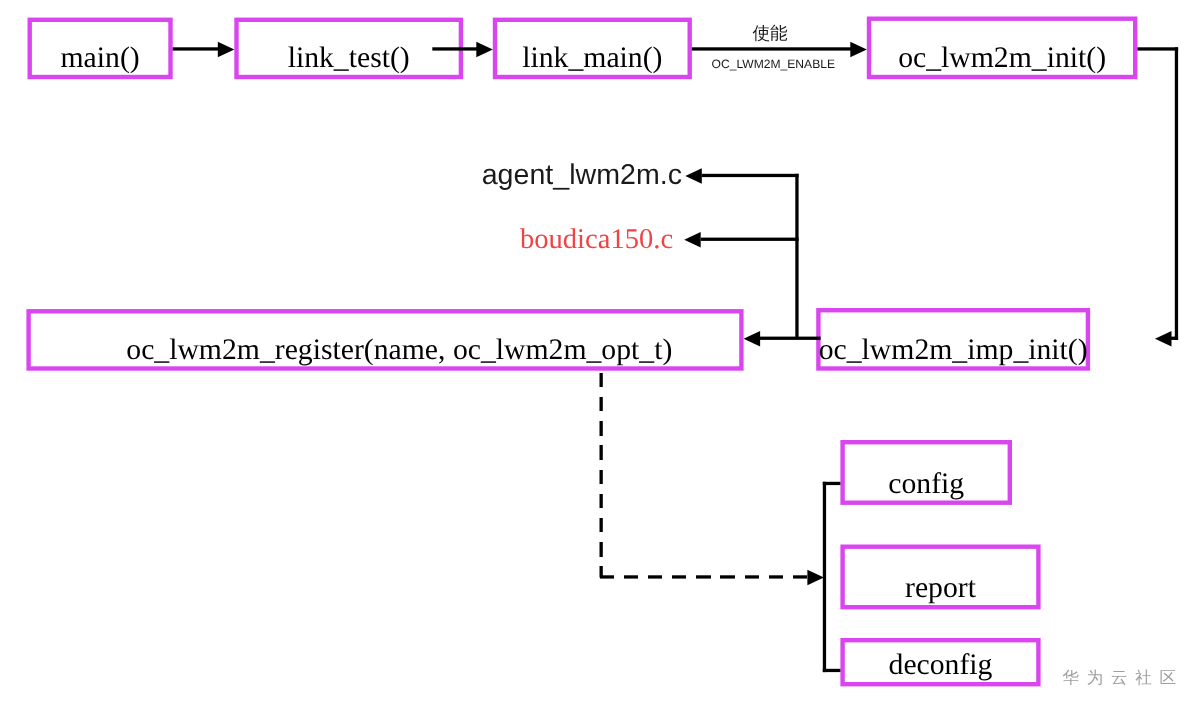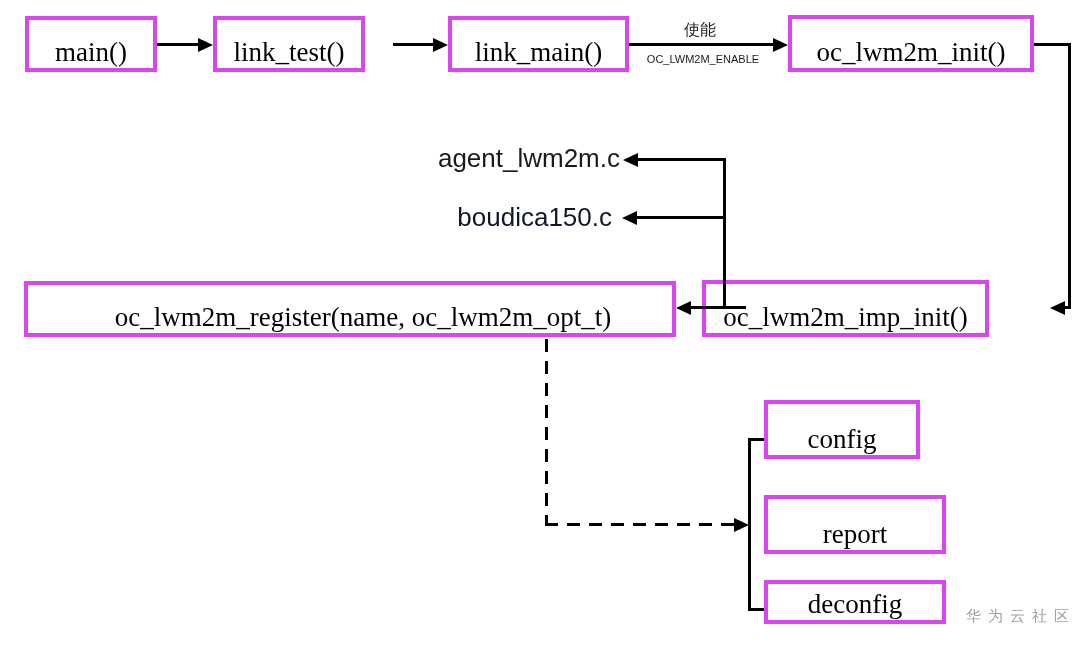--- a/index.html
+++ b/index.html
@@ -64,21 +64,22 @@
   
   .filelabel {
     position: absolute;
     font-family: "Liberation Sans", sans-serif;
     font-size: 26px;
     color: #1a1a1a;
     text-align: right;
     white-space: nowrap;
   }
   .filelabel.red {
-    color: #0f172a;
+    color: #ef4444;
+    font-family: Liberation Serif, serif;
   }
   .edgelabel {
     position: absolute;
     font-family: "Liberation Sans", sans-serif;
     color: #1a1a1a;
     text-align: center;
     white-space: nowrap;
   }
   .edgelabel.cn {
     font-size: 16px;
@@ -97,37 +98,37 @@
 </style>
 </head>
 <body>
 
 <div class="canvas">
 
   <div class="node" style="left:25px; top:16px; width:132px; height:56px;">
     <span>main()</span>
   </div>
 
-  <div class="node" style="left:213px; top:16px; width:152px; height:56px;">
+  <div class="node" style="left:213px; top:16px; width:208px; height:56px;">
     <span>link_test()</span>
   </div>
 
   <div class="node" style="left:448px; top:16px; width:181px; height:56px;">
     <span>link_main()</span>
   </div>
 
   <div class="node" style="left:788px; top:15px; width:246px; height:57px;">
     <span>oc_lwm2m_init()</span>
   </div>
 
   <div class="node" style="left:24px; top:281px; width:652px; height:56px;padding-left:26px;">
     <span>oc_lwm2m_register(name, oc_lwm2m_opt_t)</span>
   </div>
 
-  <div class="node" style="left:702px; top:280px; width:287px; height:57px;">
+  <div class="node" style="left:742px; top:280px; width:249px; height:57px;">
     <span>oc_lwm2m_imp_init()</span>
   </div>
 
   <div class="node" style="left:764px; top:400px; width:156px; height:59px;">
     <span>config</span>
   </div>
 
   <div class="node" style="left:764px; top:495px; width:182px; height:59px;">
     <span>report</span>
   </div>

